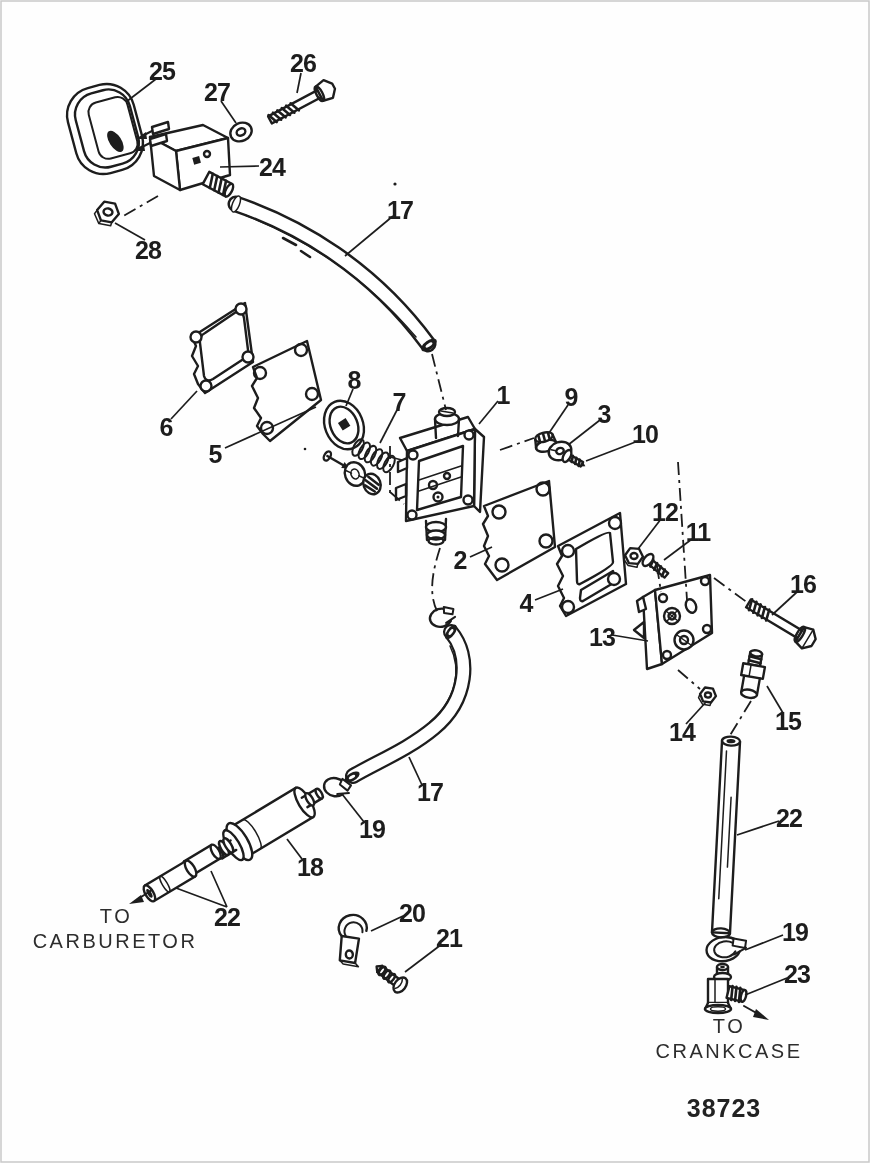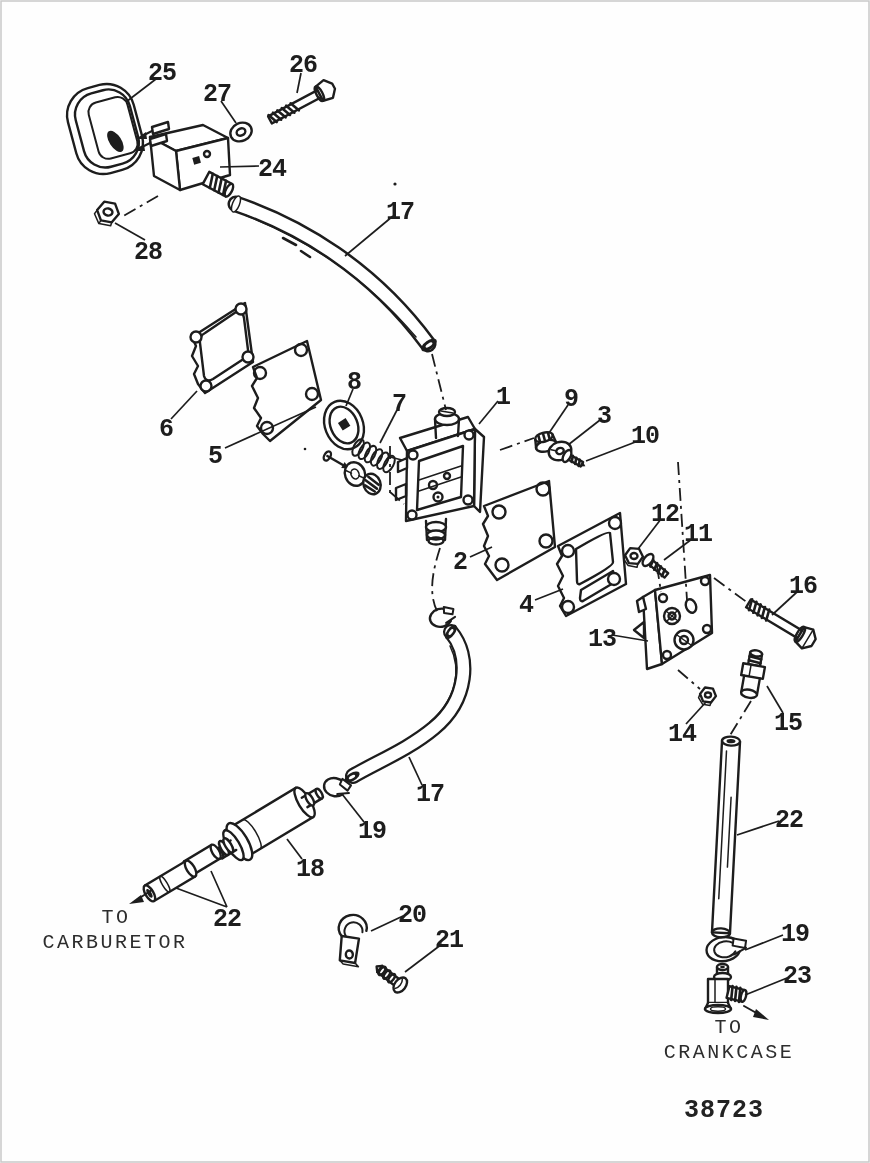--- a/index.html
+++ b/index.html
@@ -1,17 +1,17 @@
 <!DOCTYPE html>
 <html><head>
 <meta charset="utf-8">
 <style>
   html,body{margin:0;padding:0;background:#e8e8e8;}
   #stage{position:relative;width:870px;height:1163px;background:#fefefe;overflow:hidden;
-         font-family:Liberation Mono, monospace;}
+         font-family:Liberation Sans, sans-serif;}
   svg{display:block}
   .s{stroke:#1d1d1d;stroke-width:2.4;fill:none;stroke-linejoin:round;stroke-linecap:round;}
   .f{fill:#ffffff;}
   .k{fill:#1d1d1d;stroke:none;}
   .thin{stroke-width:1.5;}
   .mid{stroke-width:2;}
   .hatch{stroke:#1d1d1d;stroke-width:2.6;fill:none;stroke-linecap:round;}
   .leader{stroke:#1d1d1d;stroke-width:1.7;fill:none;}
   .dash{stroke:#1d1d1d;stroke-width:1.8;fill:none;stroke-dasharray:13 5 3 5;}
   .edge{stroke:#c9c9c9;stroke-width:1.5;fill:none;}

